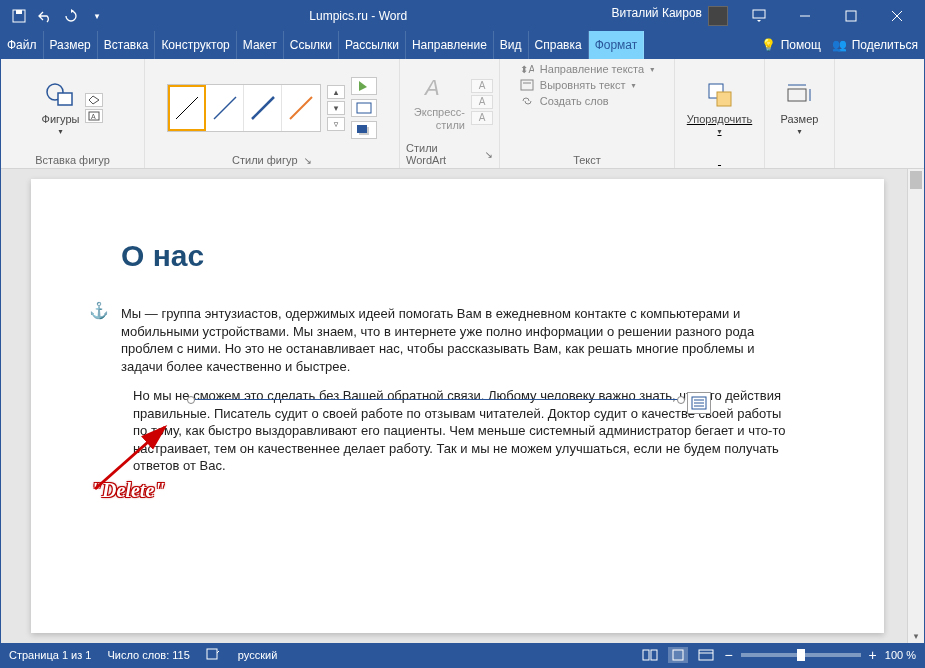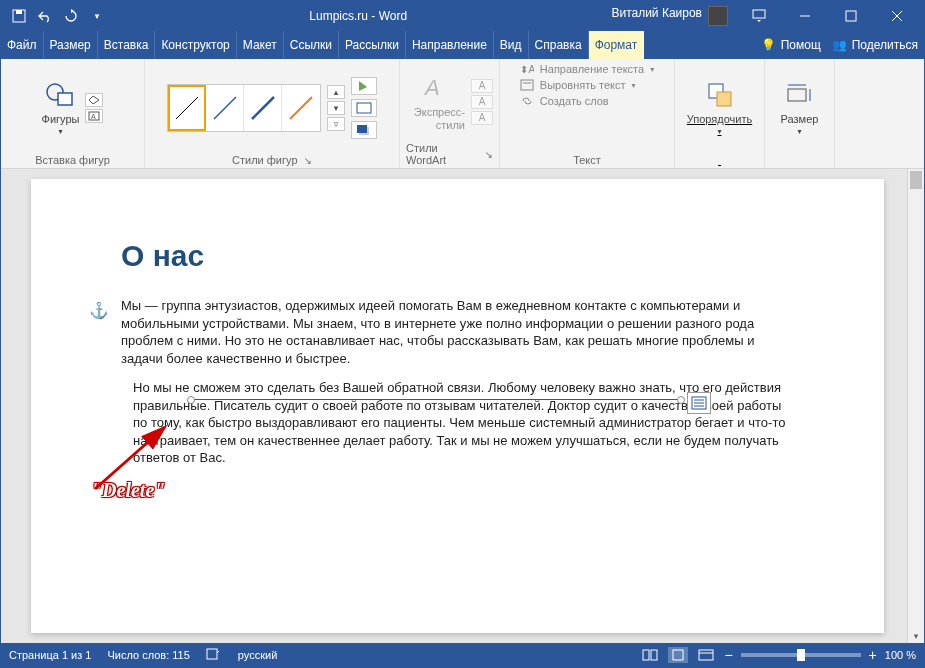--- a/index.html
+++ b/index.html
@@ -13,21 +13,21 @@
   .title-center { flex: 1; text-align: center; }
   .title-right { display: flex; align-items: center; gap: 8px; padding-right: 4px; }
   .user-area { display: flex; gap: 6px; }
   .avatar { width: 20px; height: 20px; background: #444; border: 1px solid #666; }
   .win-btns { display: flex; }
   .win-btn { width: 46px; height: 30px; display: flex; align-items: center; justify-content: center; }
 
   
   .menurow { height: 28px; background: #2b579a; display: flex; align-items: stretch; color: #fff; font-size: 12px; }
   .menu-item { padding: 0 6px; display: flex; align-items: center; cursor: pointer; border-right: 1px solid rgba(255,255,255,0.15); }
-  .menu-item.active { background: #fef9c3; color: #2b579a; }
+  .menu-item.active { background: #7dd3fc; color: #2b579a; }
   .menu-right { margin-left: auto; display: flex; }
   .menu-right .menu-item { border-right: none; gap:4px; }
 
   
   .ribbon { height: 110px; background: #f3f3f3; border-bottom: 1px solid #d4d4d4; display: flex; }
   .ribbon-group { border-right: 1px solid #e1e1e1; display: flex; flex-direction: column; align-items: center; justify-content: space-between; padding: 4px 6px 2px 6px; }
   .ribbon-group-label { font-size: 11px; color: #666; padding-top: 2px; display:flex; align-items:center; gap:6px; }
   .ribbon-body { display: flex; align-items: center; gap: 6px; flex: 1; }
   .big-button { display: flex; flex-direction: column; align-items: center; gap: 2px; font-size: 11px; color: #444; }
   .big-icon { width: 32px; height: 32px; display: flex; align-items: center; justify-content: center; }
@@ -41,21 +41,21 @@
   .text-opts .opt { display:flex; align-items:center; gap:6px; }
   .text-opts .opt svg { flex-shrink:0; }
   .dialog-launcher { font-size:10px; color:#777; cursor:pointer; }
 
   
   .doc-area { flex: 1; background: #e6e6e6; position: relative; overflow: hidden; }
   .scrollbar-v { position:absolute; right:0; top:0; bottom:0; width:17px; background:#f0f0f0; border-left:1px solid #d4d4d4; }
   .scrollbar-v .thumb { position:absolute; top:2px; left:2px; right:2px; height:18px; background:#c1c1c1; }
   .scrollbar-v .arrowd { position:absolute; bottom:2px; left:0; right:0; text-align:center; font-size:9px; color:#666; }
   .page { position:absolute; left:30px; right:40px; top:10px; bottom:10px; background:#fff; box-shadow:0 2px 6px rgba(0,0,0,.2); padding: 60px 90px 40px 90px; overflow:hidden; }
-  .heading { font-size: 30px; font-weight: bold; color: #1f4e79; margin-bottom: 24px; }
+  .heading { font-size: 30px; font-weight: bold; color: #1f4e79; margin-bottom: 32px; }
   .anchor-icon { position:absolute; left:58px; top:122px; color:#5b7ea3; font-size:16px; }
   .para { font-size: 13px; color: #222; line-height: 1.35; margin-bottom: 12px; }
   .line-obj { position:absolute; left:160px; top:220px; width:490px; height:0; border-top:1px solid #2b579a; }
   .handle { width:8px; height:8px; border:1px solid #888; background:#fff; border-radius:50%; position:absolute; top:-4px; }
   .handle.l { left:-4px; }
   .handle.r { right:-4px; }
   .layout-icon { position:absolute; right:-30px; top:-8px; width:24px; height:22px; border:1px solid #999; background:#fff; display:flex; align-items:center; justify-content:center; }
   .delete-callout { position:absolute; left:60px; top:300px; display:flex; align-items:center; gap:2px; }
   .delete-text { color:#fff; font-weight:bold; font-size:20px; text-shadow: -1px -1px 0 #b00, 1px -1px 0 #b00, -1px 1px 0 #b00, 1px 1px 0 #b00, 0 0 3px #800; font-family: Georgia, serif; font-style: italic; }
   .delete-arrow { position:absolute; left:-6px; top:-60px; }

